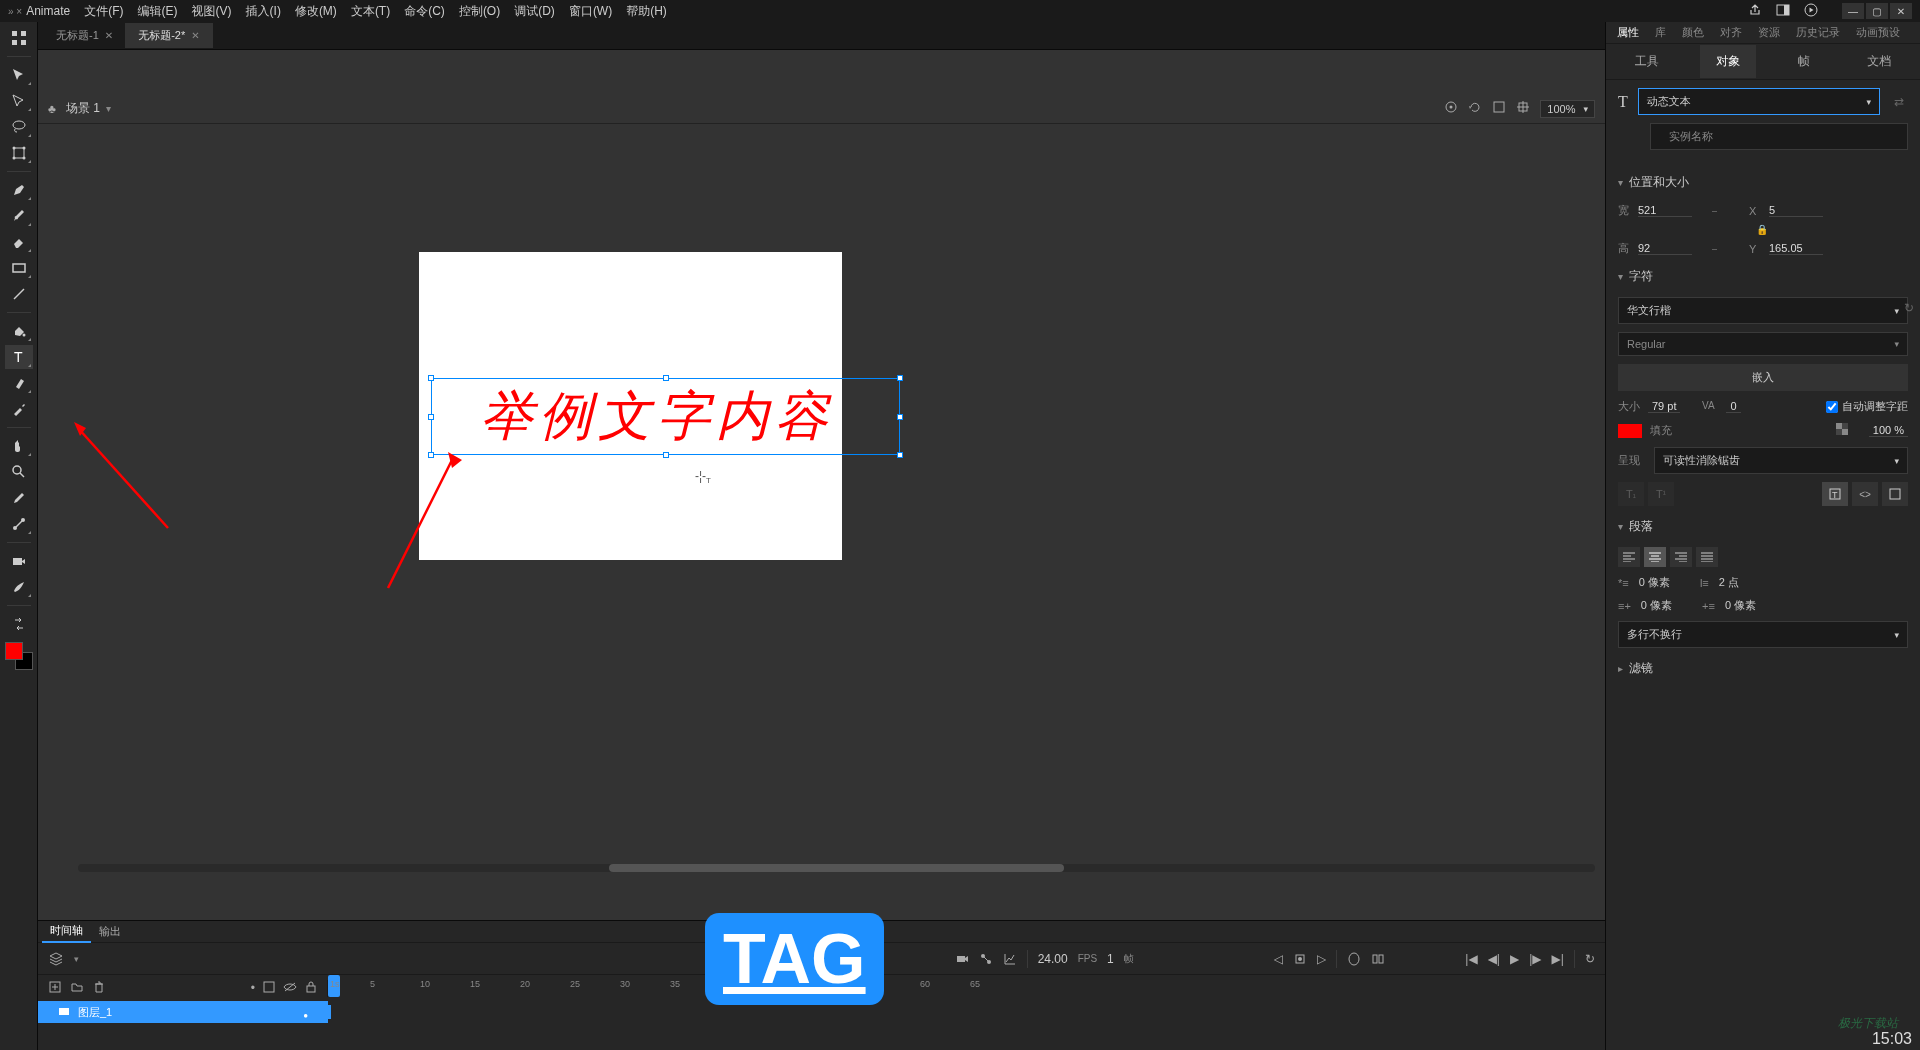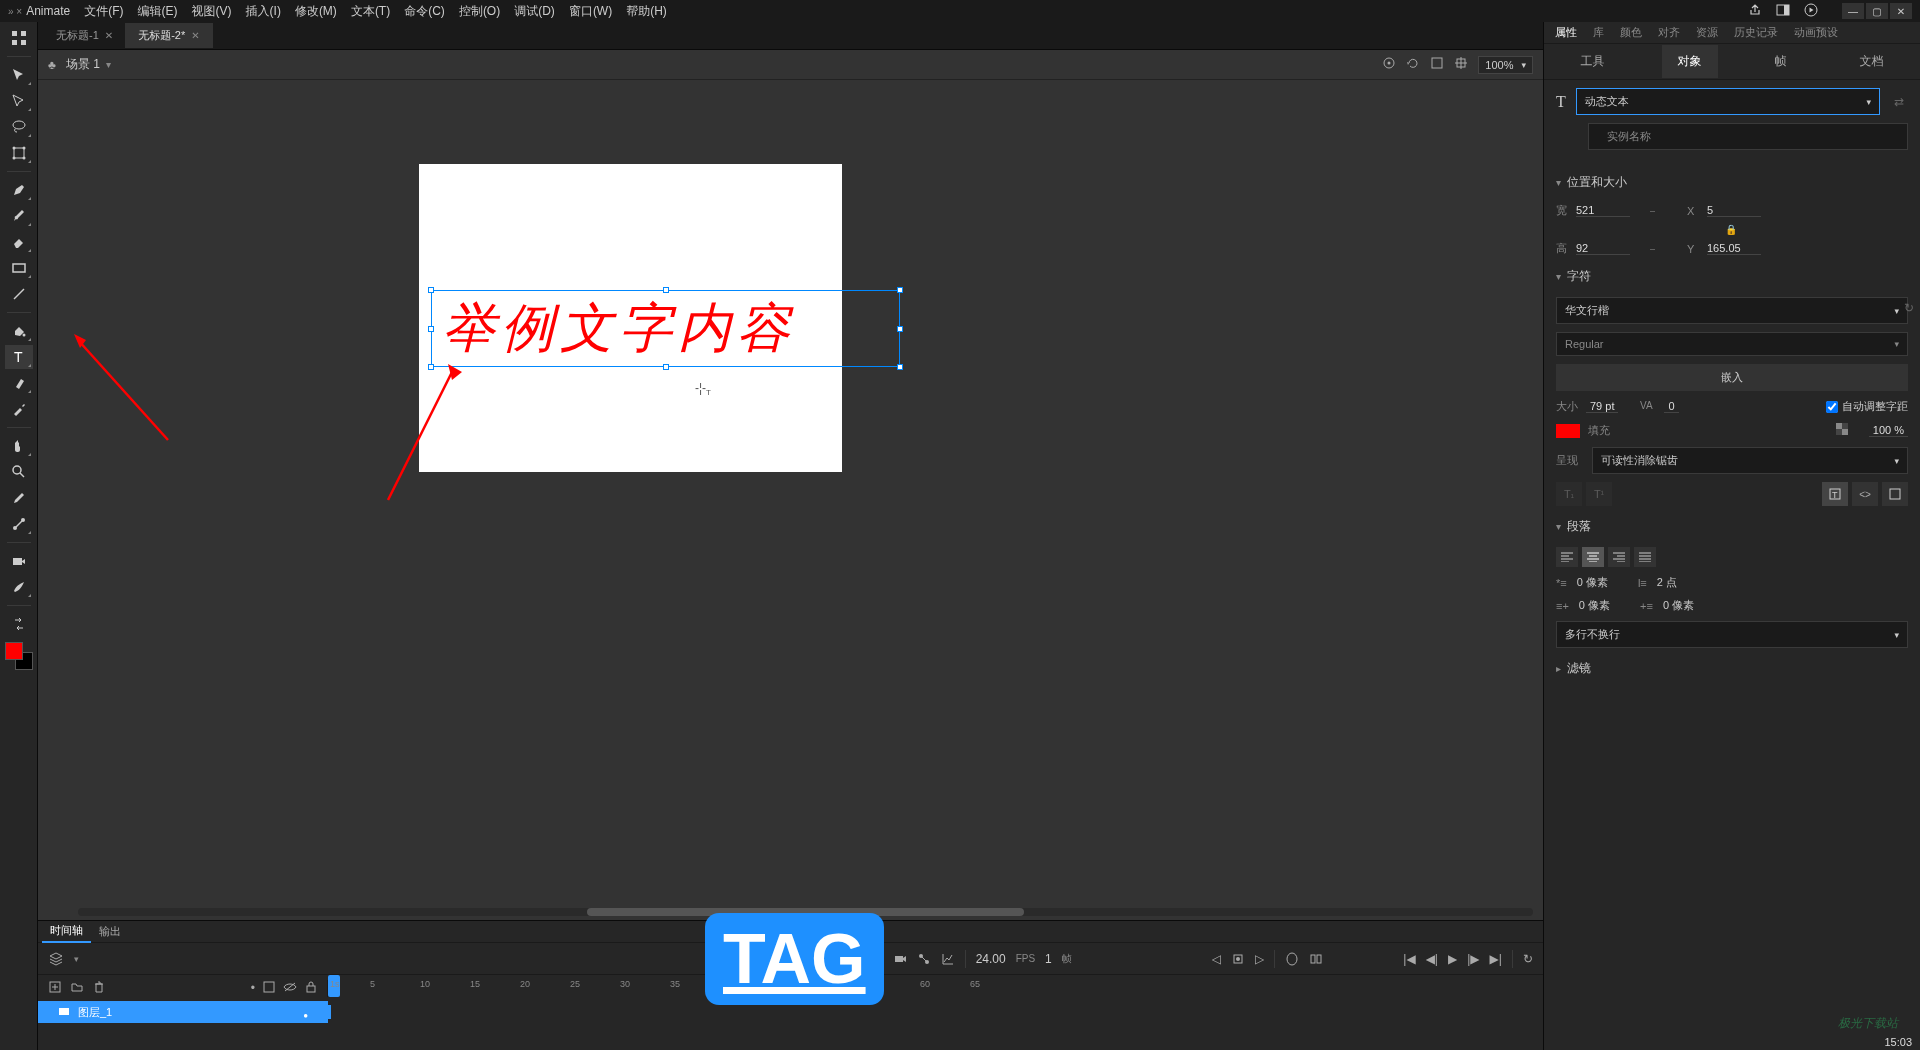--- a/index.html
+++ b/index.html
@@ -23,36 +23,36 @@
 .left-toolbar .tool { width: 28px; height: 24px; display: flex; align-items: center; justify-content: center; color: #ccc; position: relative; }
 .left-toolbar .tool.selected { background: #3a3a3a; }
 .left-toolbar .tool .corner { position: absolute; right: 2px; bottom: 2px; width: 0; height: 0; border-left: 3px solid transparent; border-bottom: 3px solid #888; }
 .left-toolbar .tool svg { width: 16px; height: 16px; }
 .left-toolbar .divider { width: 24px; height: 1px; background: #3a3a3a; margin: 4px 0; }
 .color-stack { width: 28px; height: 28px; position: relative; margin-top: 4px; }
 .color-fg { width: 18px; height: 18px; background: #ff0000; position: absolute; top: 0; left: 0; border: 1px solid #555; }
 .color-bg { width: 18px; height: 18px; background: #000; position: absolute; bottom: 0; right: 0; border: 1px solid #555; }
 
 
-.center { flex: 1; display: flex; flex-direction: column; background: #333; }
+.center { flex: 1; display: flex; flex-direction: column; background: #333; gap: 44px; }
 .doc-tabs { height: 28px; background: #1a1a1a; display: flex; align-items: center; padding-left: 6px; border-bottom: 1px solid #0a0a0a; }
 .doc-tab { padding: 5px 12px; color: #999; font-size: 11px; display: flex; align-items: center; gap: 6px; border-right: 1px solid #333; }
 .doc-tab.active { background: #333; color: #ddd; }
 .doc-tab .close { color: #888; font-size: 10px; }
 
 .scene-bar { height: 30px; background: #333; display: flex; align-items: center; padding: 0 10px; border-bottom: 1px solid #222; }
 .scene-bar .left { display: flex; align-items: center; gap: 10px; }
 .scene-bar .icon { color: #aaa; }
 .scene-bar .scene-name { color: #ccc; display: flex; align-items: center; gap: 6px; }
 .scene-bar .right { margin-left: auto; display: flex; align-items: center; gap: 10px; }
 .scene-bar .zoom-select { background: #262626; color: #ccc; border: 1px solid #444; padding: 2px 6px; font-size: 11px; display: flex; align-items: center; gap: 8px; }
 
 .stage-area { flex: 1; background: #333; position: relative; overflow: hidden; }
 .canvas { position: absolute; left: 381px; top: 84px; width: 423px; height: 308px; background: #fff; }
-.text-box { position: absolute; left: 12px; top: 126px; width: 469px; height: 77px; border: 1px solid #0088ff; }
+.text-box { position: absolute; left: 12px; top: 126px; width: 469px; height: 77px; border: 1px solid #0088ff; padding-left: 38px; }
 .text-box .handle { position: absolute; width: 6px; height: 6px; border: 1px solid #0088ff; background: #fff; }
 .text-box .handle.tl { top: -4px; left: -4px; }
 .text-box .handle.tr { top: -4px; right: -4px; }
 .text-box .handle.bl { bottom: -4px; left: -4px; }
 .text-box .handle.br { bottom: -4px; right: -4px; }
 .text-box .handle.tm { top: -4px; left: 50%; margin-left: -3px; }
 .text-box .handle.bm { bottom: -4px; left: 50%; margin-left: -3px; }
 .text-box .handle.ml { top: 50%; left: -4px; margin-top: -3px; }
 .text-box .handle.mr { top: 50%; right: -4px; margin-top: -3px; }
 .text-content { color: #ff0000; font-size: 53px; font-family: "STXingkai","华文行楷","KaiTi",cursive; font-style: italic; padding: 2px 10px; letter-spacing: 6px; white-space: nowrap; }
@@ -80,21 +80,21 @@
 .timeline-ruler { flex: 1; display: flex; align-items: center; position: relative; height: 100%; color: #888; font-size: 9px; }
 .timeline-ruler .tick { position: absolute; top: 4px; }
 .layer-row { height: 22px; display: flex; align-items: center; background: #3399ff; }
 .layer-row .layer-meta { width: 290px; display: flex; align-items: flex-end; padding: 0 20px; gap: 8px; }
 .layer-row .layer-name { color: #fff; font-size: 11px; }
 .layer-frames { flex: 1; position: relative; height: 100%; background: #262626; }
 .layer-frames .keyframe { position: absolute; top: 4px; width: 3px; height: 14px; background: #3399ff; }
 .playhead { position: absolute; top: 0; left: 0px; width: 12px; height: 22px; background: #3399ff; border-radius: 2px; }
 
 
-.right-panel { width: 377px; background: #262626; border-left: 1px solid #0a0a0a; display: flex; flex-direction: column; overflow: hidden; }
+.right-panel { width: 315px; background: #262626; border-left: 1px solid #0a0a0a; display: flex; flex-direction: column; overflow: hidden; }
 .panel-tabs-top { height: 22px; display: flex; align-items: center; border-bottom: 1px solid #1a1a1a; padding-left: 4px; gap: 2px; }
 .panel-tabs-top .tab { padding: 3px 7px; color: #888; font-size: 11px; }
 .panel-tabs-top .tab.active { color: #fff; }
 
 .object-tabs { height: 36px; display: flex; align-items: center; justify-content: space-around; border-bottom: 1px solid #1a1a1a; }
 .object-tabs .otab { color: #aaa; padding: 8px 16px; font-size: 12px; }
 .object-tabs .otab.active { color: #fff; background: #333; }
 
 .prop-section { padding: 8px 12px; }
 .prop-row { display: flex; align-items: center; gap: 10px; margin-bottom: 8px; }
@@ -133,21 +133,21 @@
 .spacing-row { display: flex; align-items: center; gap: 10px; padding: 4px 12px; color: #888; font-size: 11px; }
 .spacing-row .val { color: #ccc; }
 
 
 .watermark-tag { position: absolute; z-index: 100; left: 693px; bottom: 45px; display: flex; align-items: center; font-family: Arial; }
 .watermark-tag .txt-block { text-align: center; }
 .watermark-tag .cn { color: #ff3300; font-size: 42px; font-weight: bold; }
 .watermark-tag .url { color: #3366ff; font-size: 22px; }
 .watermark-tag .blue-box { background: #1e90ff; color: #fff; font-size: 70px; font-weight: bold; padding: 6px 18px; border-radius: 14px; margin-left: 12px; font-family: Arial; text-decoration: underline; }
 .watermark-sm { position: absolute; right: 22px; bottom: 18px; color: #2a7a4a; font-size: 12px; opacity: 0.8; font-style: italic; margin-left: 14px; }
-.clock-hint { position: absolute; right: 8px; bottom: 2px; color: #ddd; font-size: 11px; }
+.clock-hint { position: absolute; right: 8px; bottom: 2px; color: #ddd; font-size: 16px; }
 
 </style>
 </head>
 <body>
 
 <div class="titlebar">
   <span class="expand-btn">» ×</span>
   <span class="app-name">Animate</span>
   <span class="menu-item">文件(F)</span>
   <span class="menu-item">编辑(E)</span>

